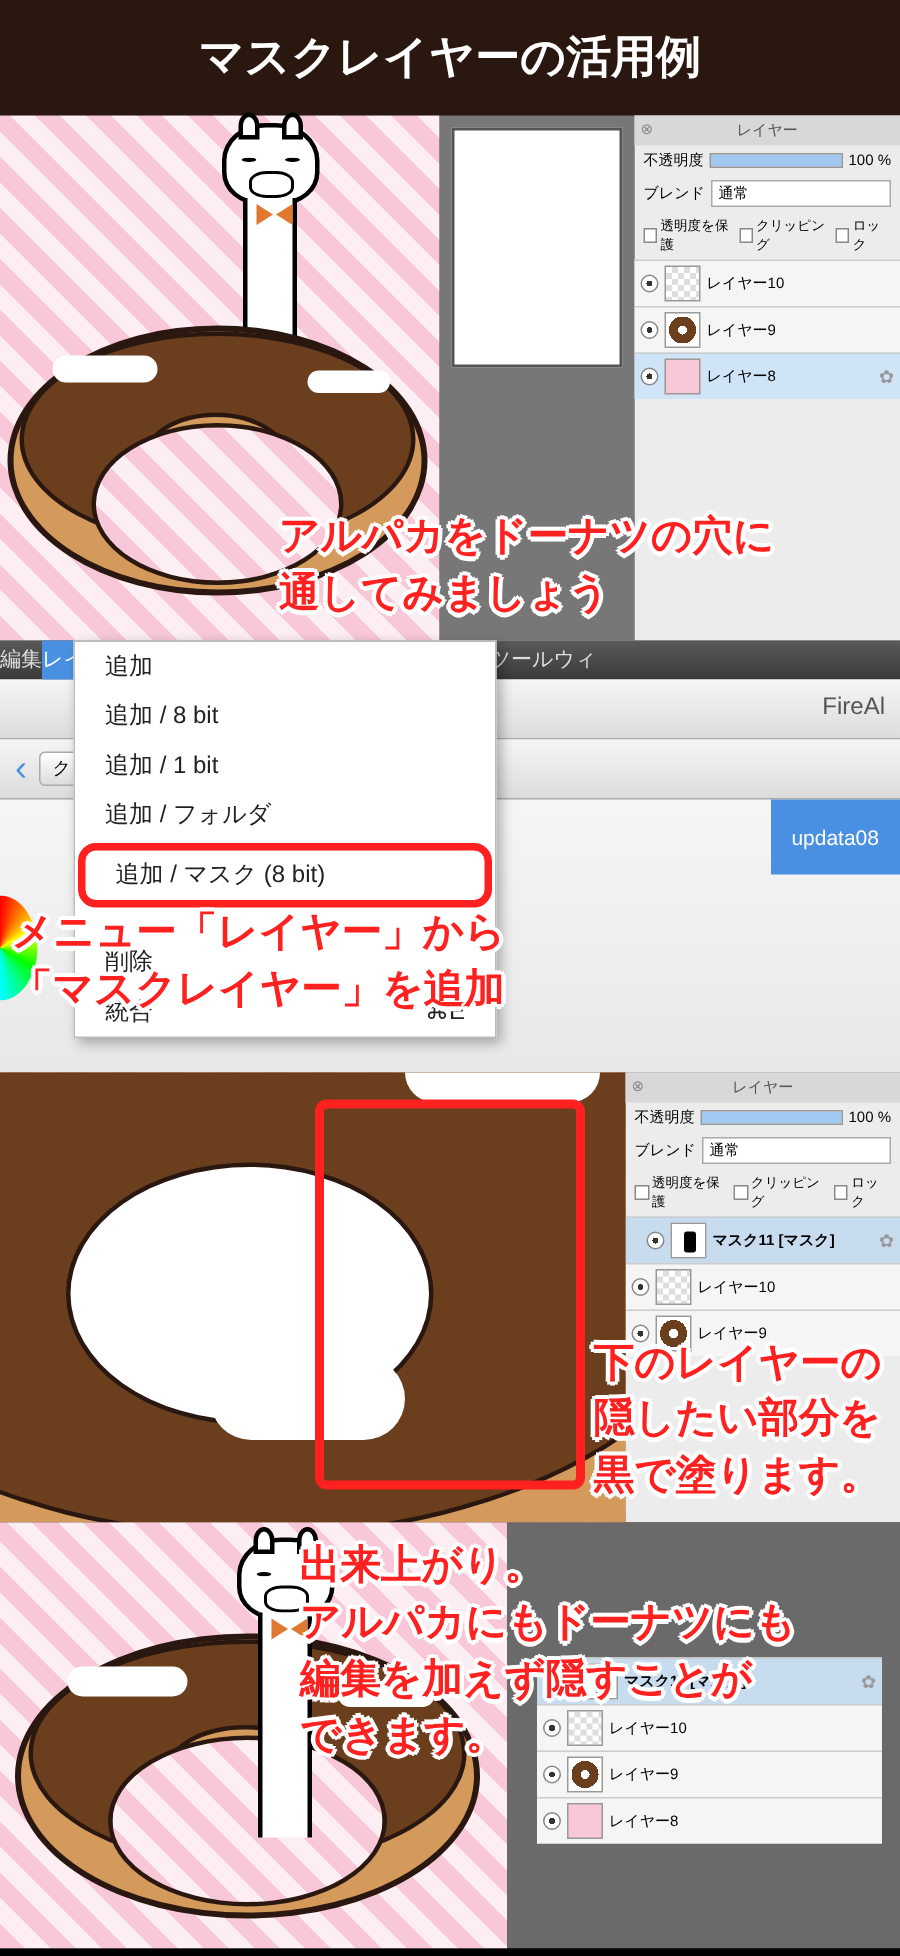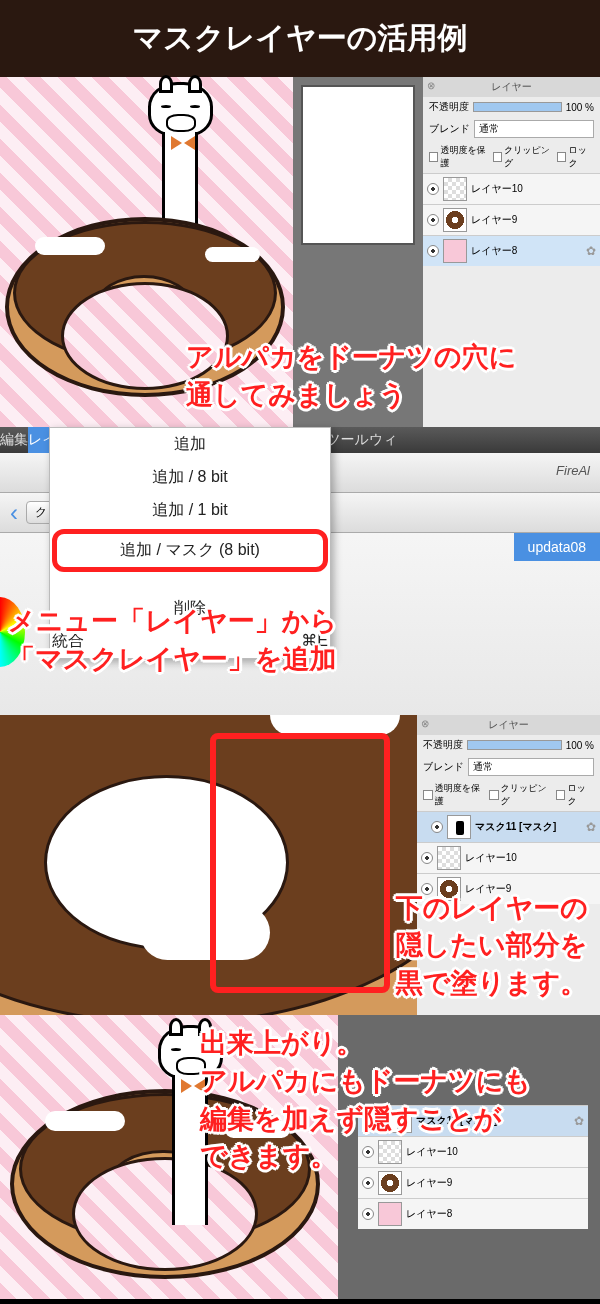--- a/index.html
+++ b/index.html
@@ -52,24 +52,24 @@
 .thumb.mask { background: #fff; position: relative; }
 .thumb.mask::after { content:''; position: absolute; width: 8px; height: 14px; background: #000; left: 8px; top: 5px; border-radius: 2px; }
 .layer-name { flex: 1; font-size: 10px; }
 .gear { color: #999; font-size: 12px; }
 .menubar { background: linear-gradient(#5a5a5a, #3a3a3a); color: #ddd; display: flex; padding: 0; font-size: 14px; height: 26px; align-items: center; }
 .menubar-item { padding: 4px 0; }
 .menubar-item.active { background: #4a90e2; color: #fff; }
 .menu-section { background: linear-gradient(#fdfdfd, #e8e8e8); position: relative; height: 288px; }
 .toolbar-bg { background: linear-gradient(#f5f5f5, #dcdcdc); height: 40px; border-bottom: 1px solid #aaa; display: flex; align-items: center; padding: 0 10px; font-size: 14px; }
 .dropdown-menu { position: absolute; left: 49px; top: 0; width: 282px; background: #fff; border: 1px solid #bbb; box-shadow: 3px 3px 8px rgba(0,0,0,0.3); z-index: 5; }
-.menu-item { padding: 6px 2px; font-size: 16px; color: #222; text-align: center; }
+.menu-item { padding: 6px 20px; font-size: 16px; color: #222; }
 .menu-item.hl { border: 5px solid #ff2020; border-radius: 12px; margin: 2px; }
-.tab-blue { position: absolute; right: 0; top: 106px; background: #4a90e2; color: #fff; padding: 6px 14px; font-size: 14px; }
-.app-label { position: absolute; right: 10px; top: 36px; font-size: 13px; color: #555; font-style: italic; }
+.tab-blue { position: absolute; right: 0; top: 106px; background: #4a90e2; color: #fff; padding: 17px 14px; font-size: 14px; }
+.app-label { position: absolute; right: 10px; top: 36px; font-size: 16px; color: #555; }
 .color-wheel { position: absolute; left: 0; top: 170px; width: 50px; height: 70px; background: conic-gradient(red,yellow,lime,cyan,blue,magenta,red); border-radius: 0 50% 50% 0; clip-path: inset(0 0 0 50%); transform: translateX(-25px); }
 .clip-btn { border: 1px solid #aaa; border-radius: 4px; padding: 2px 8px; background: linear-gradient(#fff,#ddd); font-size: 12px; }
 .s3-wrap { display: flex; height: 300px; }
 .s3-canvas { flex: 1; position: relative; overflow: hidden; }
 .donut-close { position: absolute; width: 700px; height: 500px; left: -180px; top: -100px; }
 .red-box { position: absolute; border: 6px solid #ff2020; border-radius: 8px; }
 .s4-wrap { display: flex; height: 284px; position: relative; }
 .s4-canvas { width: 338px; position: relative; }
 .s4-panel { flex: 1; padding-top: 90px; }
 .gray-edge { background: #6a6a6a; }
@@ -166,20 +166,21 @@
     <span style="color:#4a90e2;font-size:24px">‹</span>
     <span class="clip-btn">クリ</span>
   </div>
   <div class="tab-blue">updata08</div>
   <div class="color-wheel"></div>
 
   <div class="dropdown-menu">
     <div class="menu-item">追加</div>
     <div class="menu-item">追加 / 8 bit</div>
     <div class="menu-item">追加 / 1 bit</div>
+    <div class="menu-item">追加 / フォルダ</div>
     <div class="menu-item hl">追加 / マスク (8 bit)</div>
     <div style="height:18px"></div>
     <div class="menu-item">削除</div>
     <div class="menu-item" style="display:flex;justify-content:space-between">
       <span>統合</span>
         <span>⌘E</span>
     </div>
   </div>
   <div class="caption" style="position:absolute;left:8px;top:176px;white-space:pre-line;z-index:10">メニュー「レイヤー」から
 「マスクレイヤー」を追加</div>

